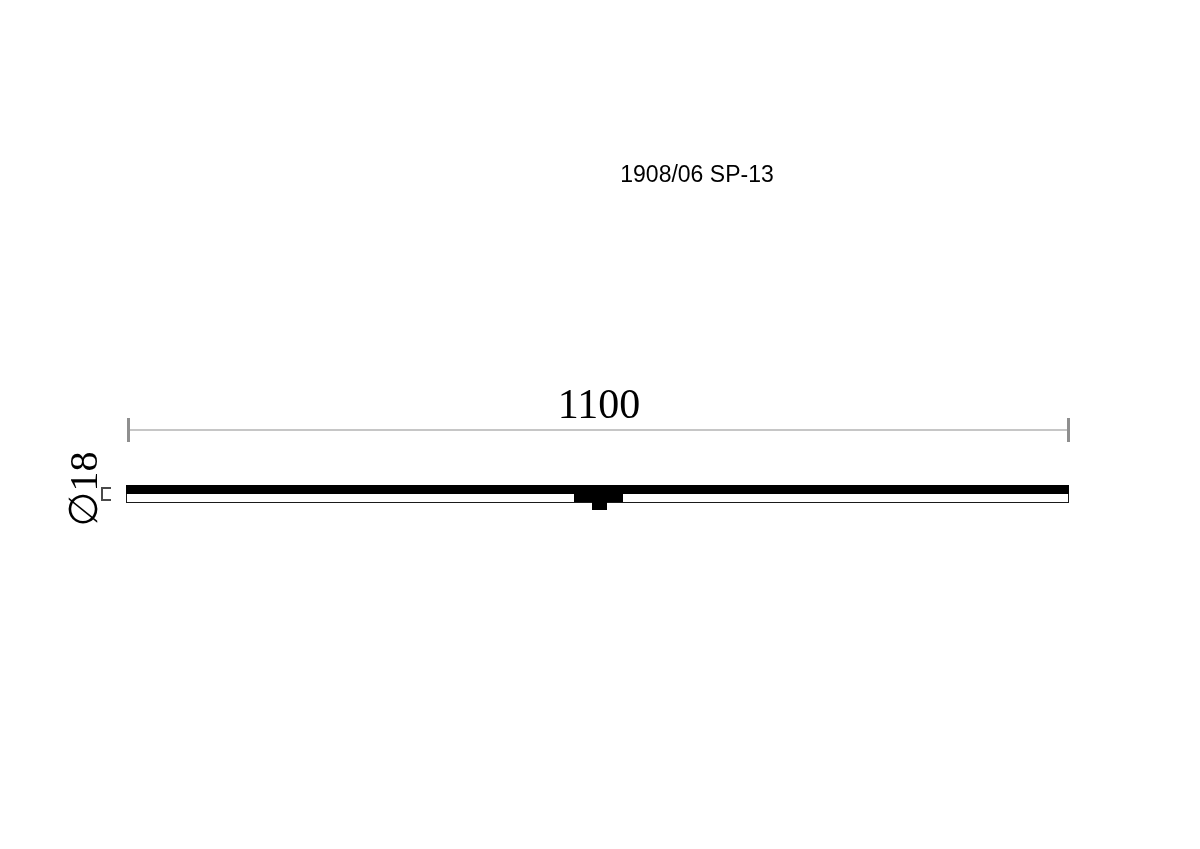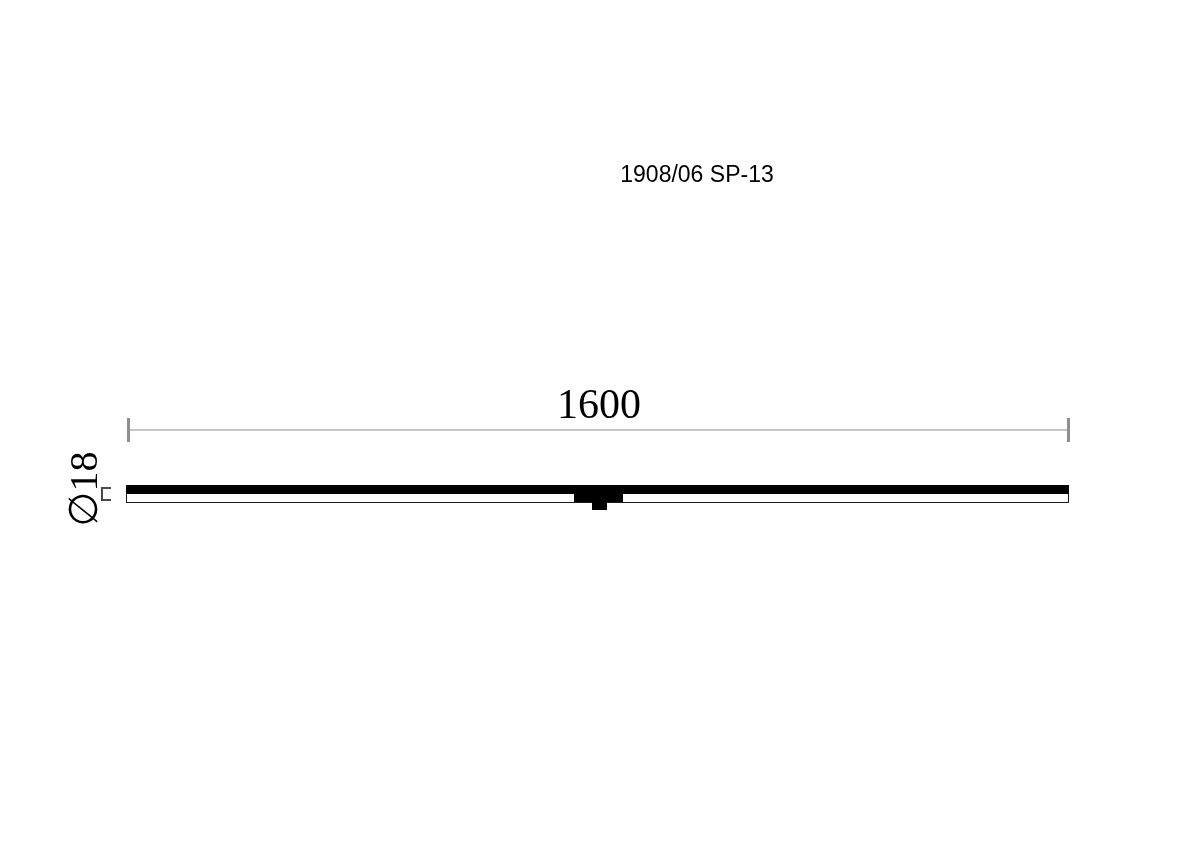--- a/index.html
+++ b/index.html
@@ -113,21 +113,21 @@
   .dia-tick-top    { top: 487px; }
   .dia-tick-bottom { top: 499px; }
 </style>
 </head>
 <body>
 
 <div class="canvas">
 
   <div class="abs title">1908/06 SP-13</div>
 
-  <div class="abs dim-label-length">1600</div>
+  <div class="abs dim-label-length">1100</div>
   <div class="abs dim-line"></div>
   <div class="abs dim-tick tick-left"></div>
   <div class="abs dim-tick tick-right"></div>
 
   <div class="abs rod-outline"></div>
   <div class="abs rod-band"></div>
   <div class="abs bracket-wide"></div>
   <div class="abs bracket-stub"></div>
 
   <div class="abs dia-label">∅18</div>

